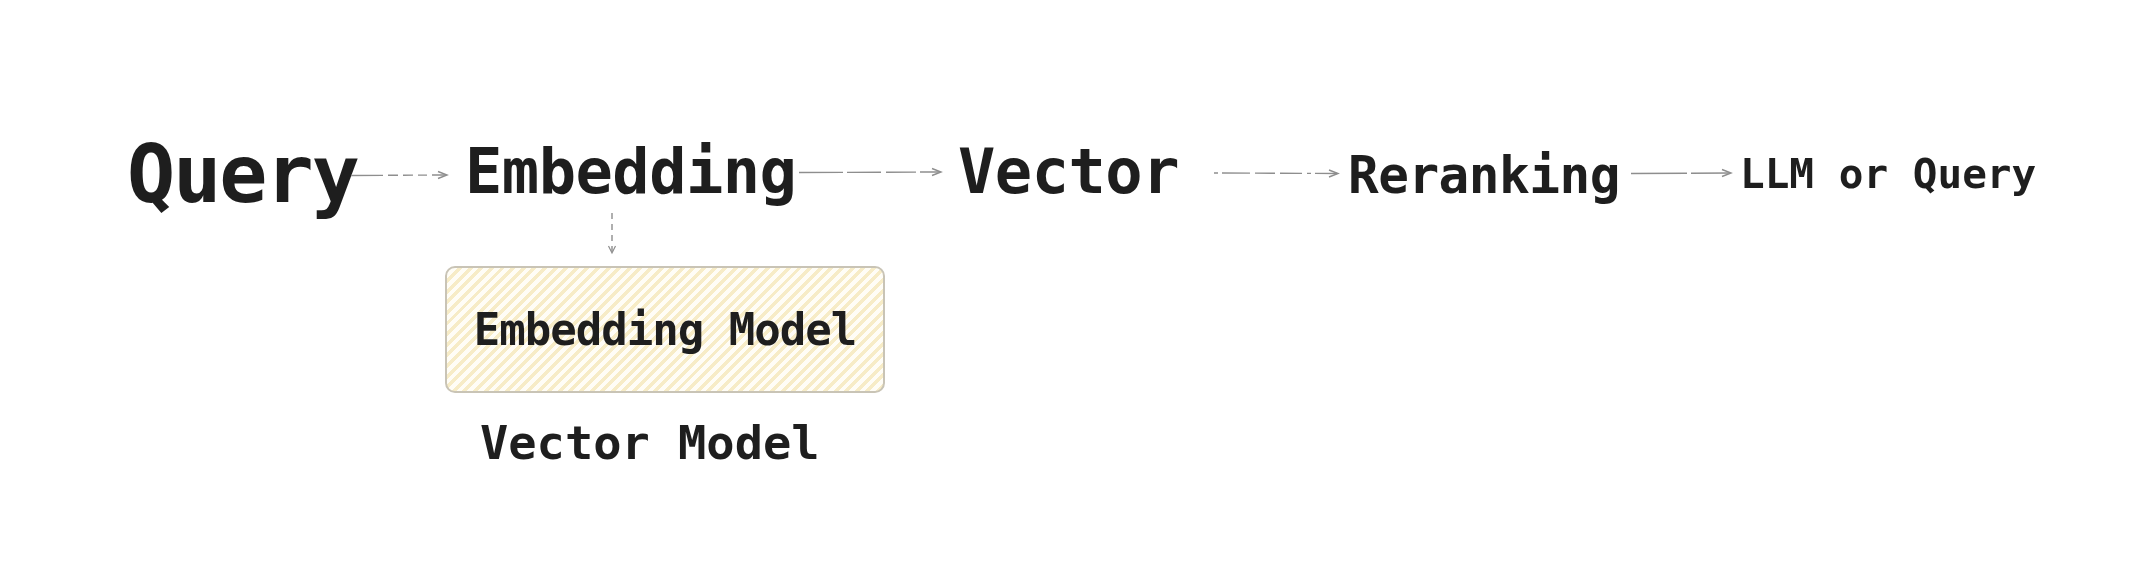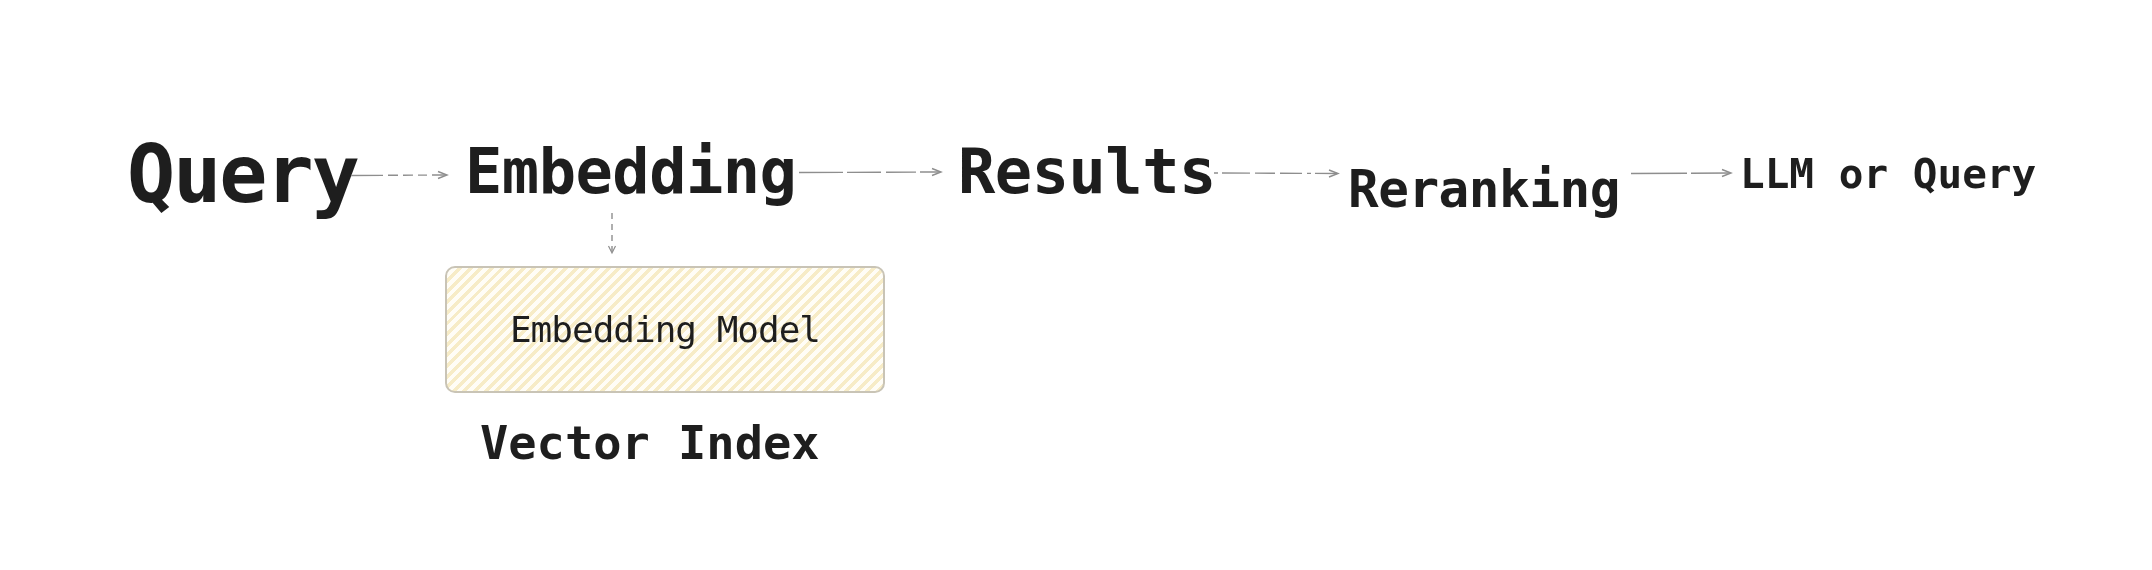--- a/index.html
+++ b/index.html
@@ -22,21 +22,21 @@
   .node-label{
     position:absolute;
     line-height:1;
     font-weight:bold;
     color:var(--text);
     white-space:nowrap;
   }
   .lbl-query     {left:127px;top:135px;font-size:80px;letter-spacing:-2px;}
   .lbl-retriever {left:465px;top:141px;font-size:62px;letter-spacing:-0.5px;}
   .lbl-results   {left:958px;top:141px;font-size:62px;letter-spacing:-0.5px;}
-  .lbl-reranking {left:1348px;top:150px;font-size:51px;letter-spacing:-0.5px;margin-top:14px;}
+  .lbl-reranking {left:1348px;top:150px;font-size:51px;letter-spacing:-0.5px;}
   .lbl-llm       {left:1740px;top:154px;font-size:41px;}
   .edge{position:absolute;color:var(--edge);}
   .edge svg{display:block;overflow:visible;}
   .edge-1{left:350px;top:167px;}
   .edge-2{left:798px;top:164px;}
   .edge-3{left:1213px;top:165px;}
   .edge-4{left:1630px;top:165px;}
   .edge-v{left:604px;top:212px;}
   .embedding-box{
     position:absolute;
@@ -44,22 +44,22 @@
     border:2px solid var(--box-border);
     border-radius:10px;
     background:repeating-linear-gradient(
       135deg,
       var(--box-stripe) 0px, var(--box-stripe) 3.5px,
       var(--box-bg) 3.5px, var(--box-bg) 7.5px
     );
     display:flex;align-items:center;justify-content:center;
   }
   .embedding-box .box-label{
-    font-size:36px;
-    font-weight:normal;
+    font-size:44px;
+    font-weight:bold;
     letter-spacing:-1px;
     line-height:1;
     white-space:nowrap;
     color:var(--text);
   }
   .lbl-vector-index{
     position:absolute;
     left:480px;top:419px;
     font-size:47px;
     font-weight:bold;
@@ -70,21 +70,21 @@
 </style>
 </head>
 <body>
 
 <div class="canvas">
 
   <span class="node-label lbl-query">Query</span>
 
   <span class="node-label lbl-retriever">Embedding</span>
 
-  <span class="node-label lbl-results">Results</span>
+  <span class="node-label lbl-results">Vector</span>
 
   <span class="node-label lbl-reranking">Reranking</span>
 
   <span class="node-label lbl-llm">LLM or Query</span>
 
   <div class="edge edge-1">
     <svg width="106" height="16" viewBox="0 0 106 16">
       <line x1="1" y1="8.5" x2="96" y2="8" stroke="currentColor" stroke-width="1.4" stroke-dasharray="32 5 10 5 10 5 9 5"></line>
       <path d="M88 4.5 L97 8 L88 11.5" fill="none" stroke="currentColor" stroke-width="1.4" stroke-linejoin="miter"></path>
     </svg>
@@ -115,15 +115,15 @@
     <svg width="16" height="46" viewBox="0 0 16 46">
       <line x1="8" y1="1" x2="8" y2="40" stroke="currentColor" stroke-width="1.4" stroke-dasharray="6 5"></line>
       <path d="M4.5 34 L8 41 L11.5 34" fill="none" stroke="currentColor" stroke-width="1.2" stroke-linejoin="miter"></path>
     </svg>
   </div>
 
   <div class="embedding-box">
     <span class="box-label">Embedding Model</span>
   </div>
 
-  <span class="lbl-vector-index">Vector Index</span>
+  <span class="lbl-vector-index">Vector Model</span>
 
 </div>
 
 </body></html>

